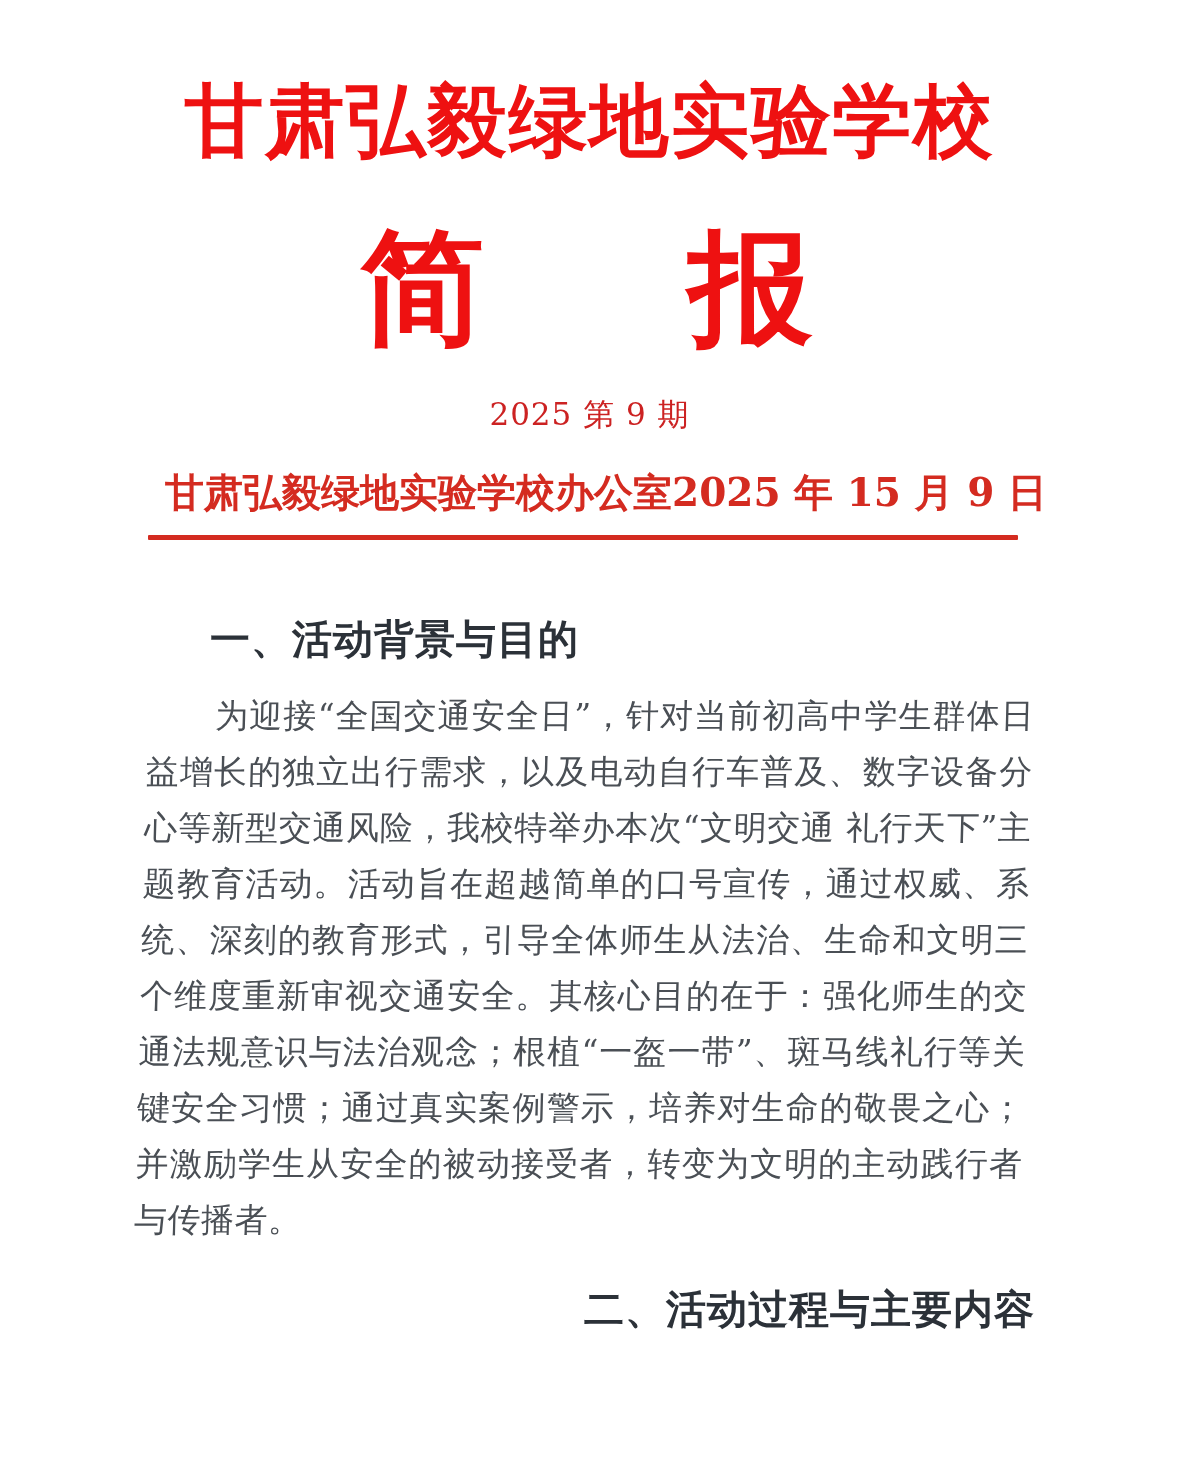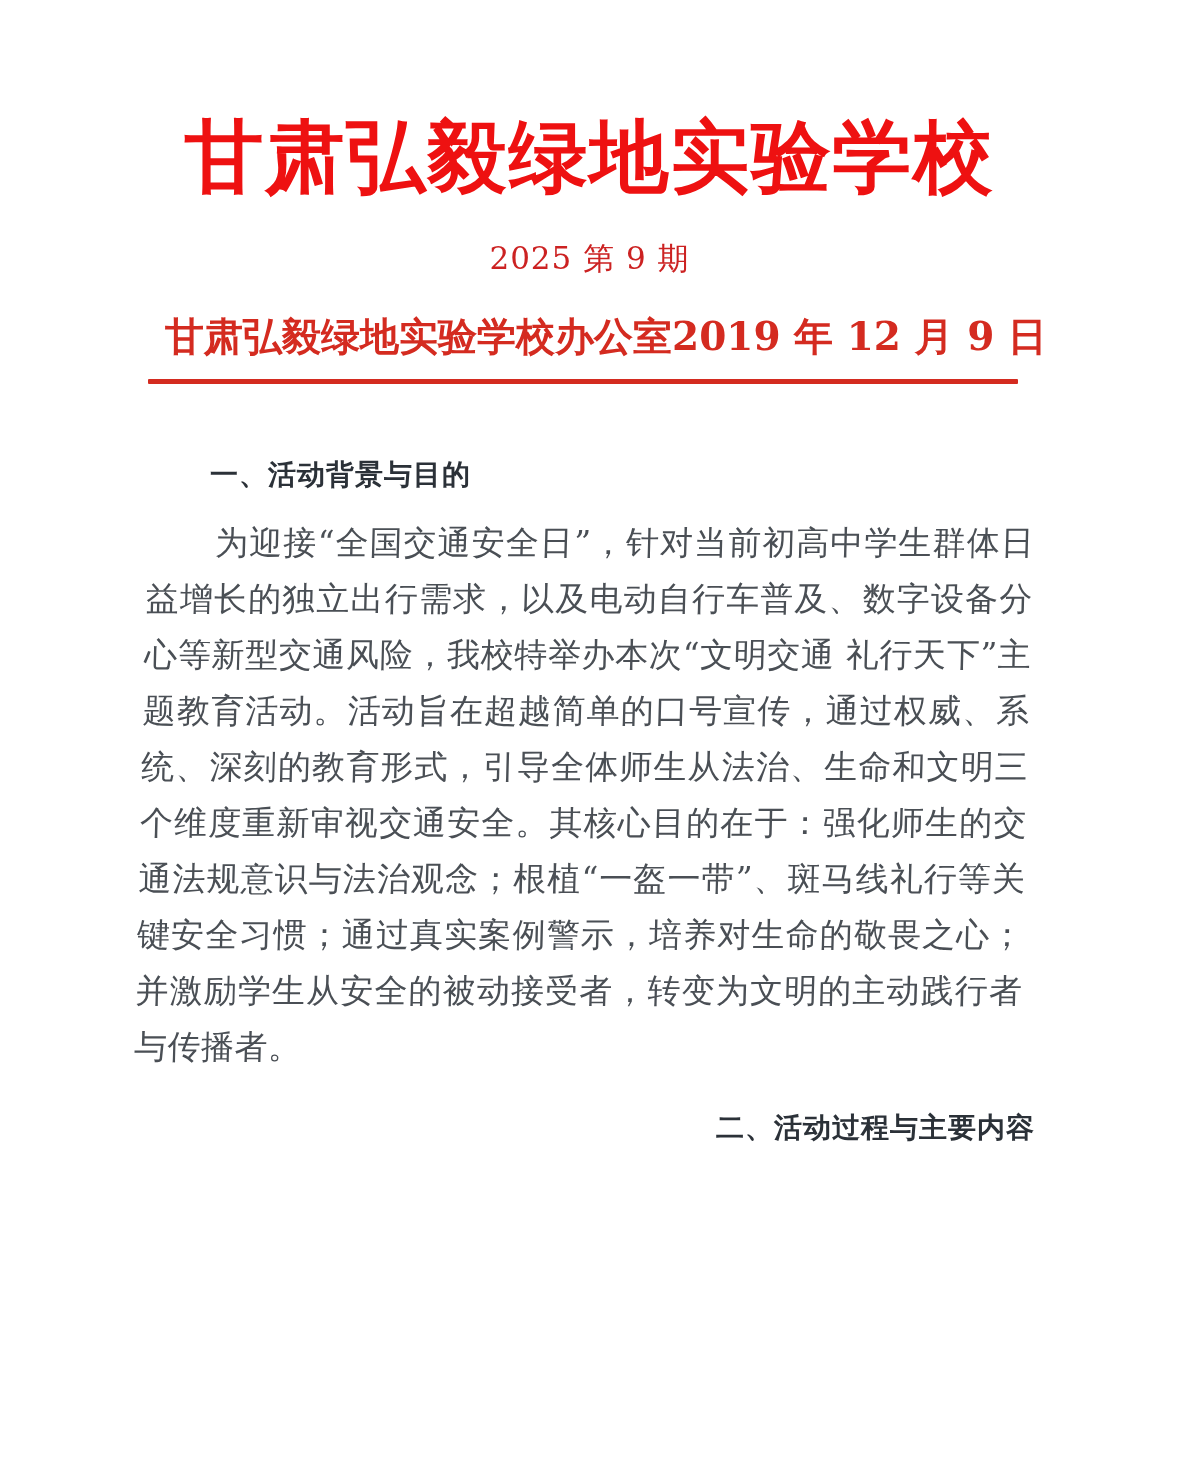--- a/index.html
+++ b/index.html
@@ -18,21 +18,21 @@
   .page {
     position: relative;
     width: 1179px;
     height: 1477px;
     background: #ffffff;
     box-sizing: border-box;
   }
 
   
   .masthead {
-    padding-top: 116px;
+    padding-top: 80px;
   }
 
   .org-title {
     text-align: center;
     color: #ee1111;
     font-family: "DejaVu Sans", "Liberation Sans", sans-serif;
     font-weight: bold;
     font-size: 79px;
     line-height: 1.06;
     letter-spacing: 2px;
@@ -92,21 +92,21 @@
   .content {
     margin-top: 72px;
     padding-left: 148px;
     padding-right: 144px;
   }
 
   .section-heading {
     color: #2b3138;
     font-family: "DejaVu Sans", "Liberation Sans", sans-serif;
     font-weight: bold;
-    font-size: 28px;
+    font-size: 40px;
     line-height: 1.35;
     letter-spacing: 1px;
     text-indent: 62px;
     white-space: pre;
     margin: 0 0 22px 0;
   }
   .section-heading.second {
     margin-top: 34px;
     margin-bottom: 0;
     text-align: right;
@@ -128,26 +128,27 @@
 </style>
 </head>
 <body>
 
 <div class="page">
 
   <div class="masthead">
 
     <div class="org-title">甘肃弘毅绿地实验学校</div>
 
+    <div class="doc-type">简    报</div>
 
     <div class="issue-line">2025 第 9 期</div>
 
     <div class="issuer-row">
       <span class="issuer-office">甘肃弘毅绿地实验学校办公室</span>
-      <span class="issuer-date">2019 年 12 月 9 日</span>
+      <span class="issuer-date">2025 年 15 月 9 日</span>
     </div>
 
     <div class="red-rule"></div>
   </div>
 
   <div class="content">
 
     <h2 class="section-heading">一、活动背景与目的</h2>
 
     <p class="body-para">为迎接“全国交通安全日”，针对当前初高中学生群体日益增长的独立出行需求，以及电动自行车普及、数字设备分心等新型交通风险，我校特举办本次“文明交通 礼行天下”主题教育活动。活动旨在超越简单的口号宣传，通过权威、系统、深刻的教育形式，引导全体师生从法治、生命和文明三个维度重新审视交通安全。其核心目的在于：强化师生的交通法规意识与法治观念；根植“一盔一带”、斑马线礼行等关键安全习惯；通过真实案例警示，培养对生命的敬畏之心；并激励学生从安全的被动接受者，转变为文明的主动践行者与传播者。</p>

